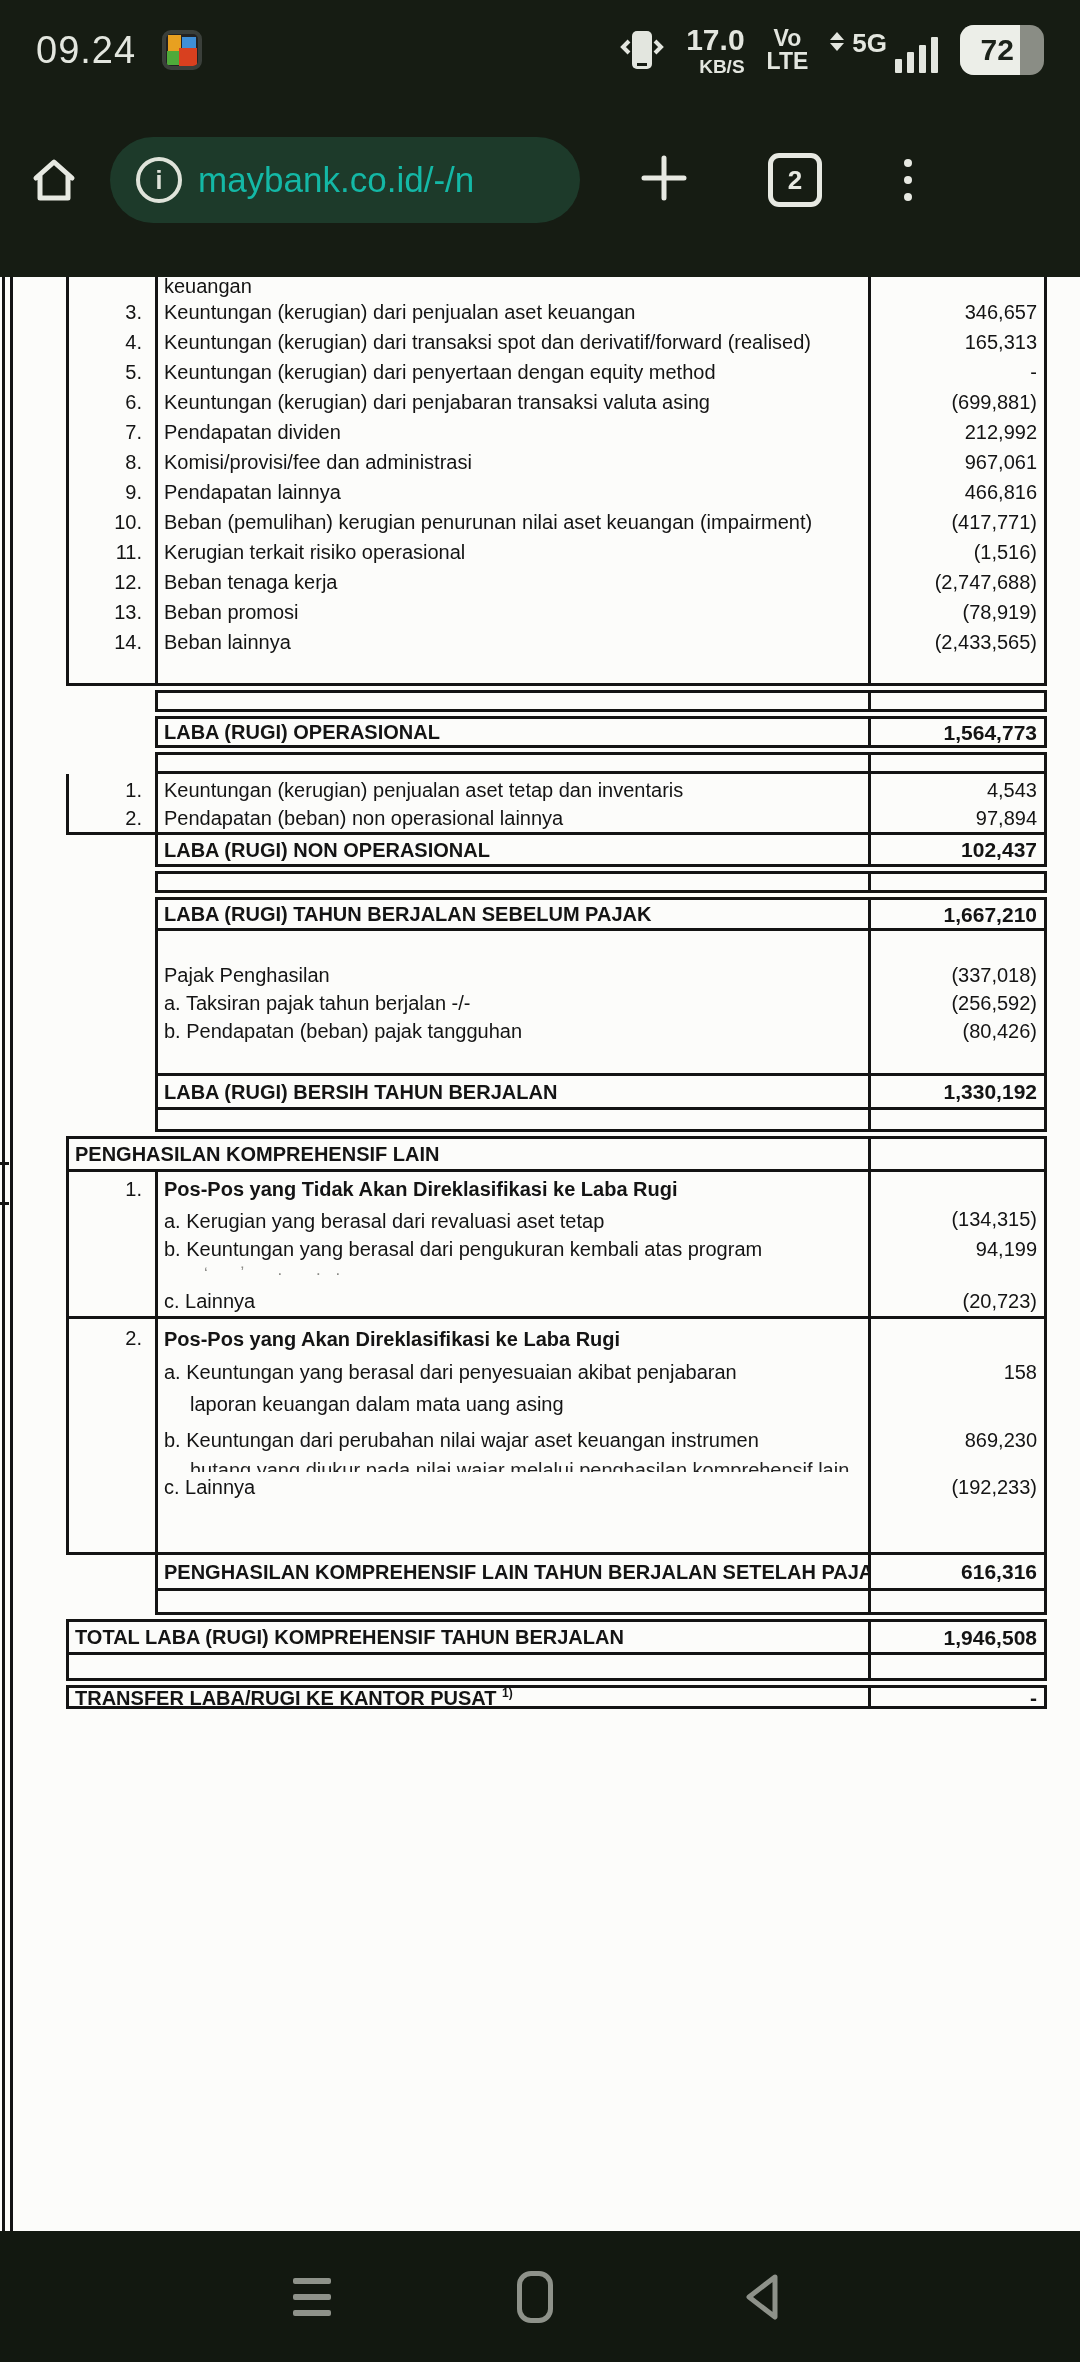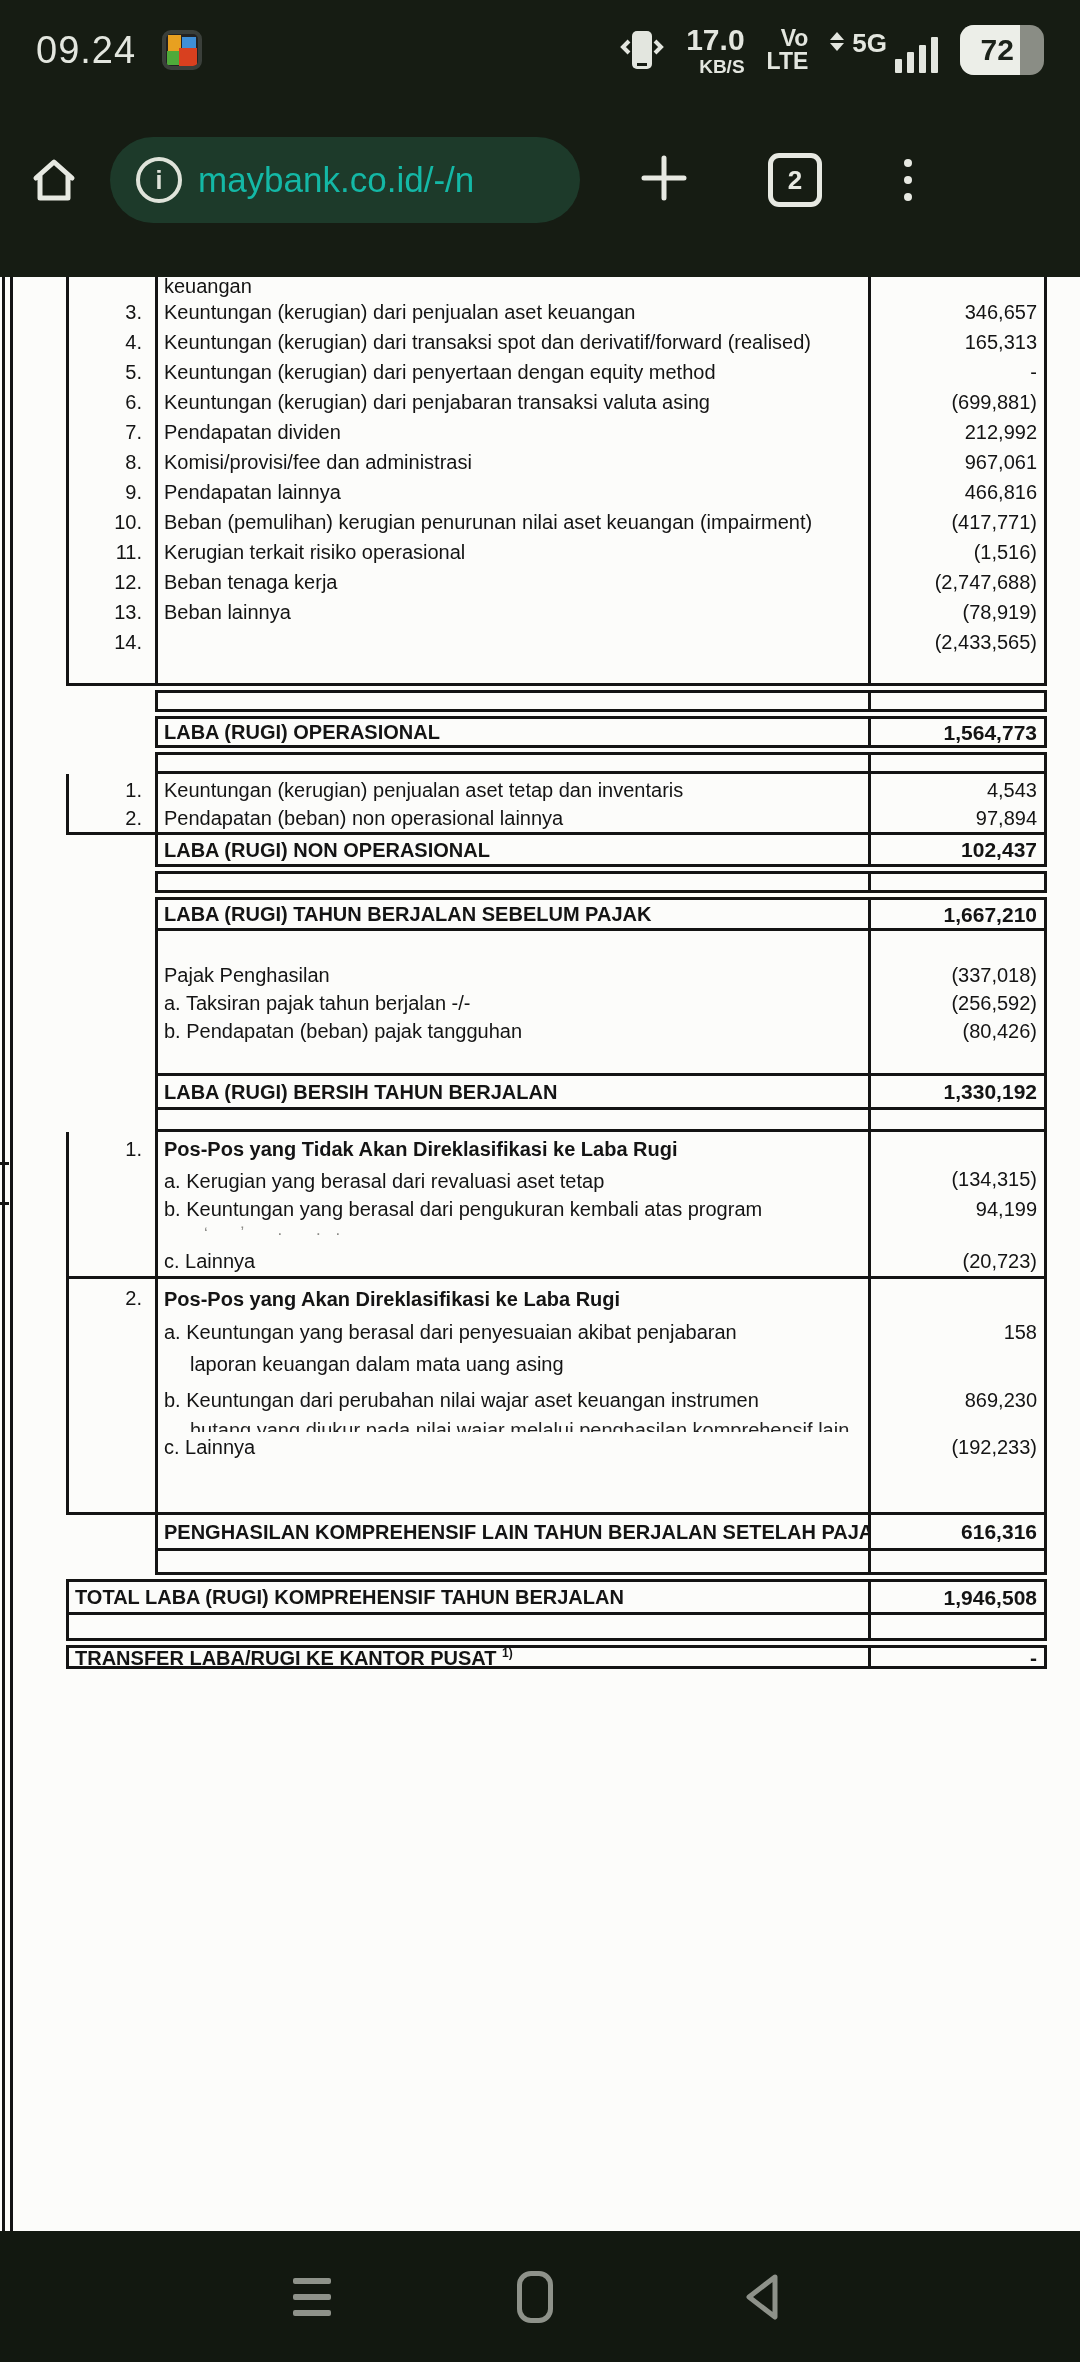--- a/index.html
+++ b/index.html
@@ -21,21 +21,21 @@
   .sb-appicon .c4{left:13px;top:14px;width:18px;height:18px;background:#d8401f;}
   .sb-right{display:flex;align-items:center;gap:22px;}
   .vibrate{position:relative;width:44px;height:46px;}
   .vibrate .phone{position:absolute;left:12px;top:4px;width:20px;height:38px;
                   background:#e3e6df;border-radius:5px;}
   .vibrate .phone::after{content:"";position:absolute;left:5px;bottom:3px;width:10px;height:3px;background:#161c13;}
   .vibrate svg{position:absolute;left:0;top:0;}
   .net-speed{text-align:right;line-height:1;}
   .net-speed .big{font-size:30px;font-weight:700;}
   .net-speed .small{font-size:19px;font-weight:700;margin-top:2px;}
-  .volte{text-align:right;line-height:1;}
+  .volte{text-align:center;line-height:1;}
   .volte div{font-size:23px;font-weight:700;}
   .sig-group{display:flex;align-items:flex-end;gap:8px;}
   .updown{display:flex;flex-direction:column;gap:3px;margin-bottom:22px;}
   .updown .up{width:0;height:0;border-left:7px solid transparent;border-right:7px solid transparent;border-bottom:8px solid #e3e6df;}
   .updown .dn{width:0;height:0;border-left:7px solid transparent;border-right:7px solid transparent;border-top:8px solid #e3e6df;}
   .sig-5g{font-size:26px;font-weight:700;margin-bottom:14px;}
   .bars{display:flex;align-items:flex-end;gap:5px;}
   .bars i{display:block;width:7px;background:#e3e6df;border-radius:1px;}
   .bars .b1{height:14px;}.bars .b2{height:21px;}.bars .b3{height:28px;}.bars .b4{height:36px;}
   .battery{width:84px;height:50px;border-radius:14px;background:#8a8d85;position:relative;overflow:hidden;}
@@ -217,20 +217,21 @@
         <div class="ln">Keuntungan (kerugian) dari penjualan aset keuangan</div>
         <div class="ln">Keuntungan (kerugian) dari transaksi spot dan derivatif/forward (realised)</div>
         <div class="ln">Keuntungan (kerugian) dari penyertaan dengan equity method</div>
         <div class="ln">Keuntungan (kerugian) dari penjabaran transaksi valuta asing</div>
         <div class="ln">Pendapatan dividen</div>
         <div class="ln">Komisi/provisi/fee dan administrasi</div>
         <div class="ln">Pendapatan lainnya</div>
         <div class="ln">Beban (pemulihan) kerugian penurunan nilai aset keuangan (impairment)</div>
         <div class="ln">Kerugian terkait risiko operasional</div>
         <div class="ln">Beban tenaga kerja</div>
+        <div class="ln">Beban promosi</div>
         <div class="ln">Beban lainnya</div>
         <div style="height:26px"></div>
       </div>
       <div class="valCol">
         <div class="ln h20"></div>
         <div class="ln">346,657</div>
         <div class="ln">165,313</div>
         <div class="ln">-</div>
         <div class="ln">(699,881)</div>
         <div class="ln">212,992</div>
@@ -324,20 +325,26 @@
       <div class="cellR">
           <span class="t-val bold">1,330,192</span>
         </div>
     </div>
 
     <div class="box ind boxrow h22">
       <div class="cellL"></div>
         <div class="cellR"></div>
     </div>
 
+    <div class="box gap boxrow h36">
+      <div class="cellL">
+          <span class="t-label">PENGHASILAN KOMPREHENSIF LAIN</span>
+        </div>
+      <div class="cellR"></div>
+    </div>
 
     <div class="box">
       <div class="noCol" style="padding-top:2px">
         <div class="ln">1.</div>
       </div>
       <div class="descCol" style="padding-top:2px">
         <div class="ln bold" style="height:32px;line-height:30px">Pos-Pos yang Tidak Akan Direklasifikasi ke Laba Rugi</div>
         <div class="ln" style="height:28px;line-height:30px;overflow:hidden">a. Kerugian yang berasal dari revaluasi aset tetap</div>
         <div class="ln" style="height:30px">b. Keuntungan yang berasal dari pengukuran kembali atas program</div>
         <div class="faintline">ʻ ʼ · ··</div>

